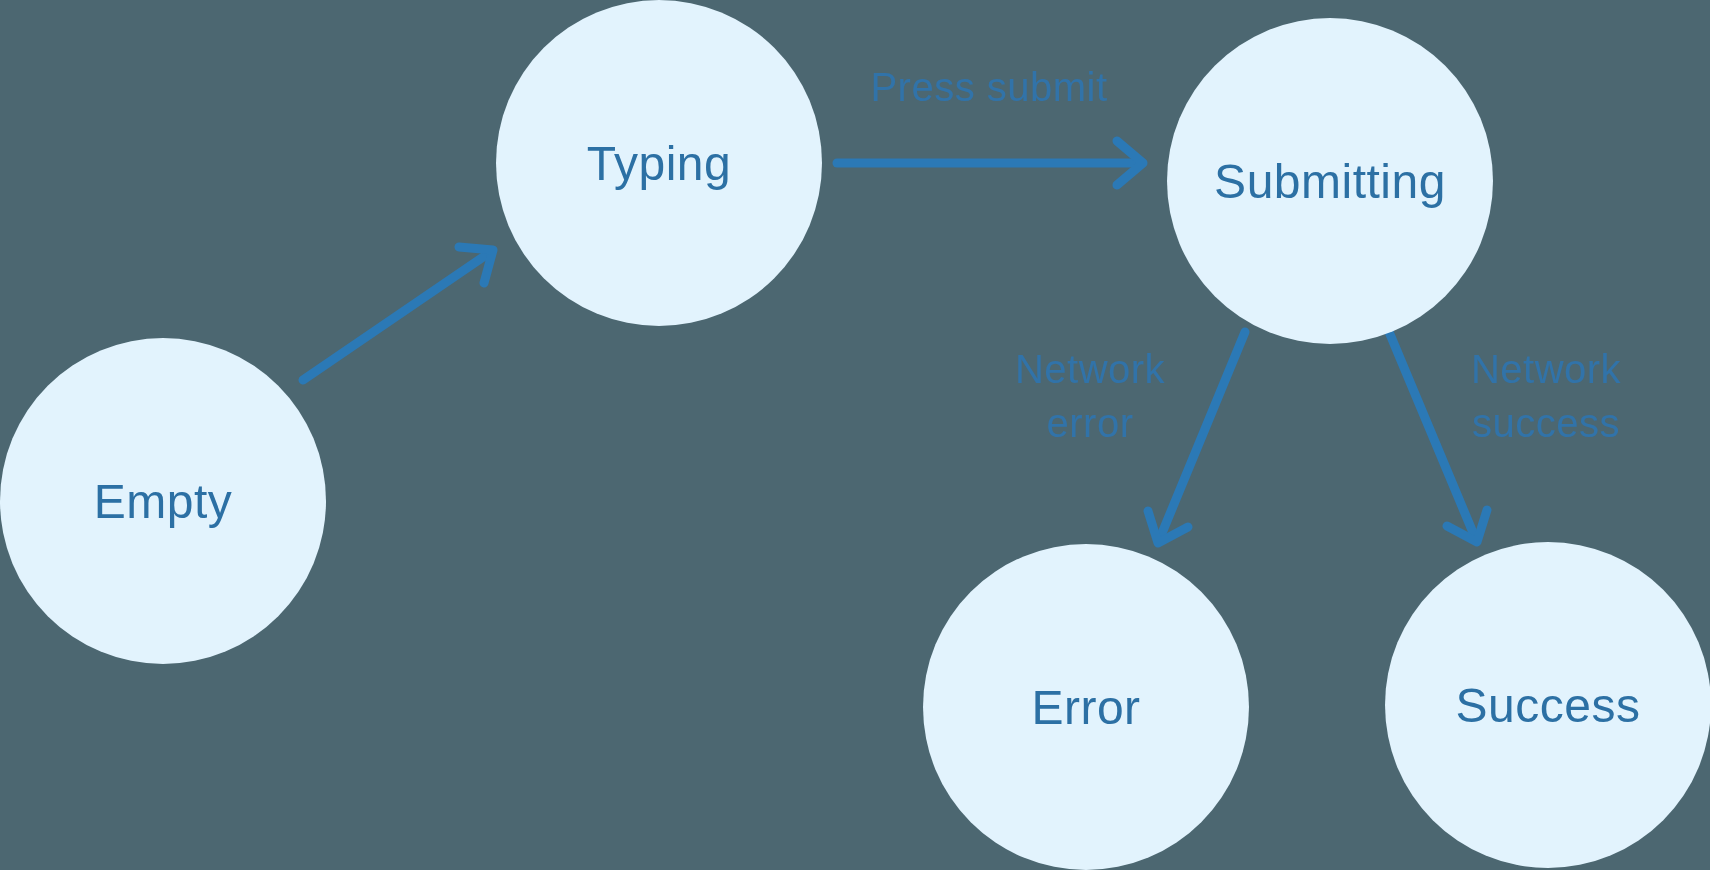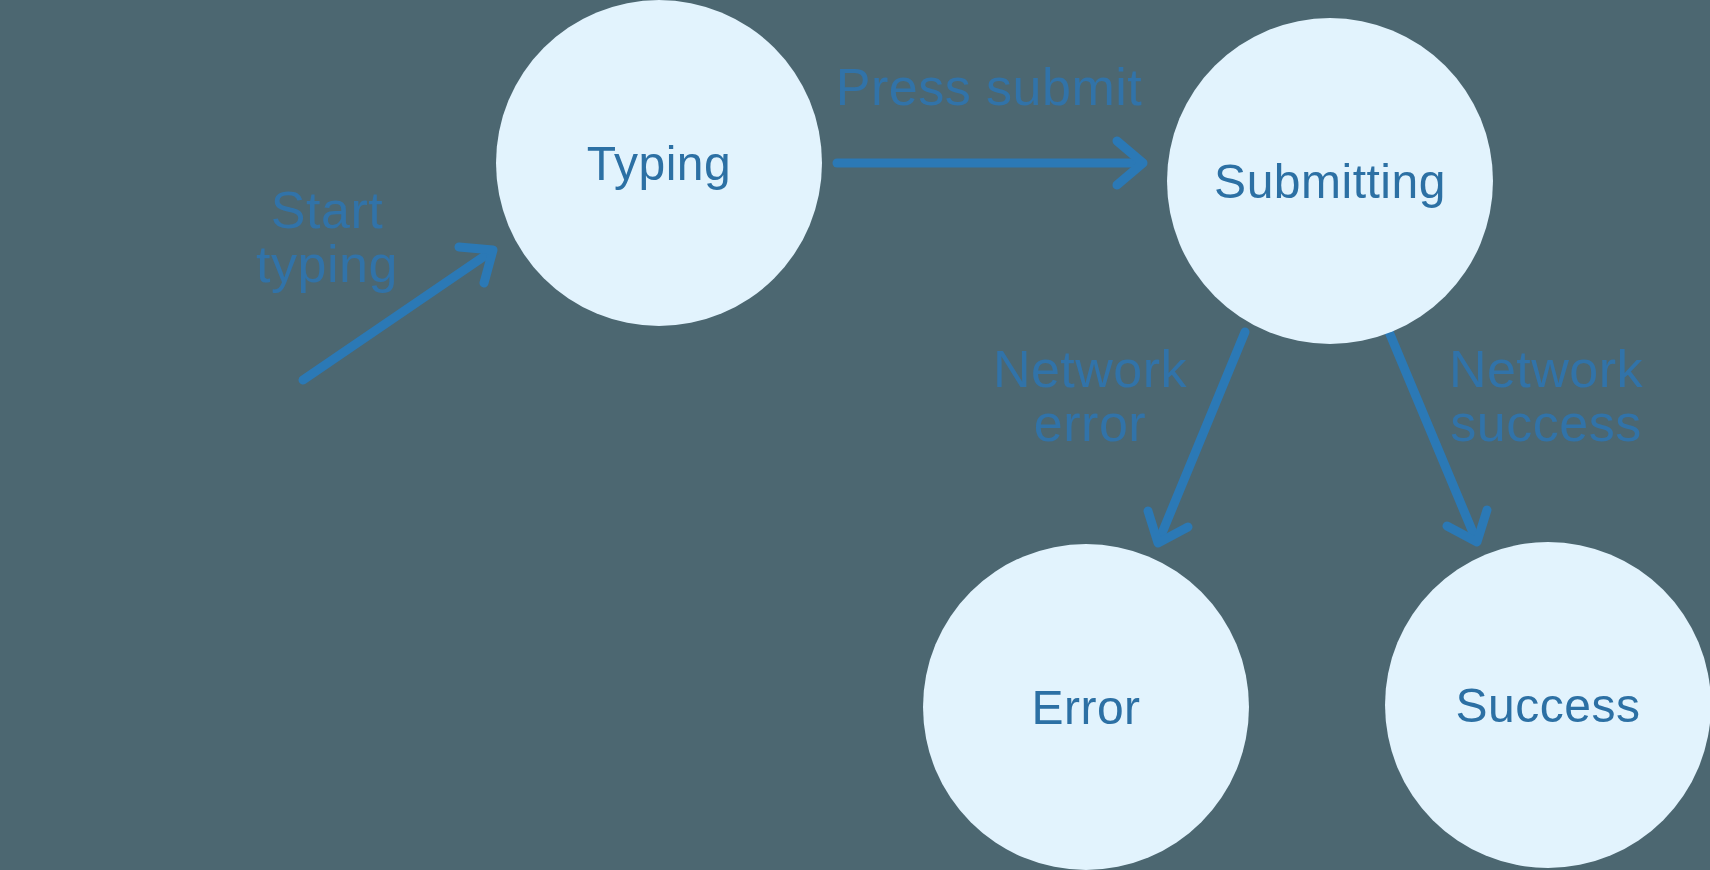--- a/index.html
+++ b/index.html
@@ -47,21 +47,21 @@
     color: var(--node-text, #2C70A4);
     font-size: 48px;
     font-weight: 500;
     letter-spacing: 0.5px;
     white-space: nowrap;
   }
   .edge-label {
     position: absolute;
     text-align: center;
     color: var(--edge-label, #3173A9);
-    font-size: 52px;
+    font-size: 40px;
     font-weight: 500;
     line-height: 54px;
     letter-spacing: 0.5px;
   }
   .edge-label span { display: block; }
 
   
   #node-empty      { left: 0px;    top: 338px; }
   #node-typing     { left: 496px;  top: 0px;   }
   #node-submitting { left: 1167px; top: 18px;   }
@@ -95,41 +95,40 @@
       <line class="arrow" x1="1245" y1="332" x2="1160" y2="538"></line>
       <polyline class="arrow" points="1148,511 1158,543 1188,527"></polyline>
     </g>
 
     <g>
       <line class="arrow" x1="1387" y1="327" x2="1474" y2="535"></line>
       <polyline class="arrow" points="1447,526 1477,542 1487,510"></polyline>
     </g>
   </svg>
 
+  <div class="node" id="node-empty">
+    <span class="node-label">Empty</span>
+  </div>
 
   <div class="node" id="node-typing">
     <span class="node-label">Typing</span>
   </div>
 
   <div class="node" id="node-submitting">
     <span class="node-label">Submitting</span>
   </div>
 
   <div class="node" id="node-error">
     <span class="node-label">Error</span>
   </div>
 
   <div class="node" id="node-success">
     <span class="node-label">Success</span>
   </div>
 
-  <div class="edge-label" id="label-start-typing">
-    <span>Start</span>
-    <span>typing</span>
-  </div>
 
   <div class="edge-label" id="label-press-submit">
     <span>Press submit</span>
     <span></span>
   </div>
 
   <div class="edge-label" id="label-network-error">
     <span>Network</span>
     <span>error</span>
   </div>

